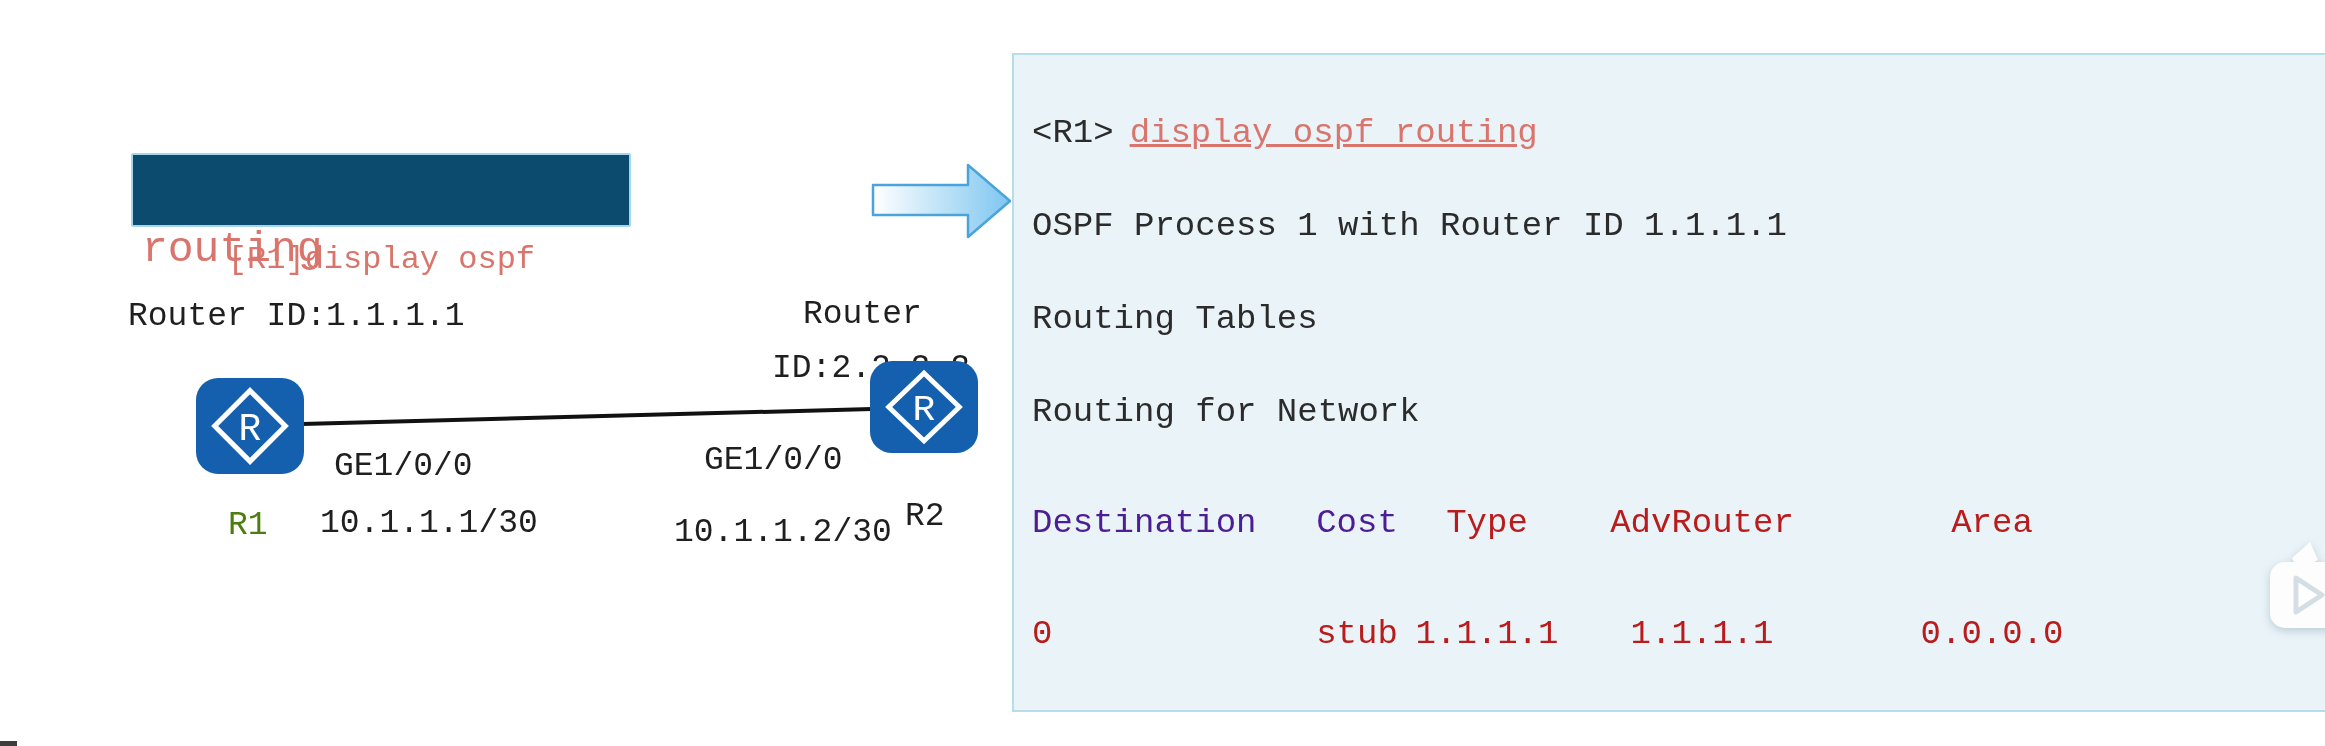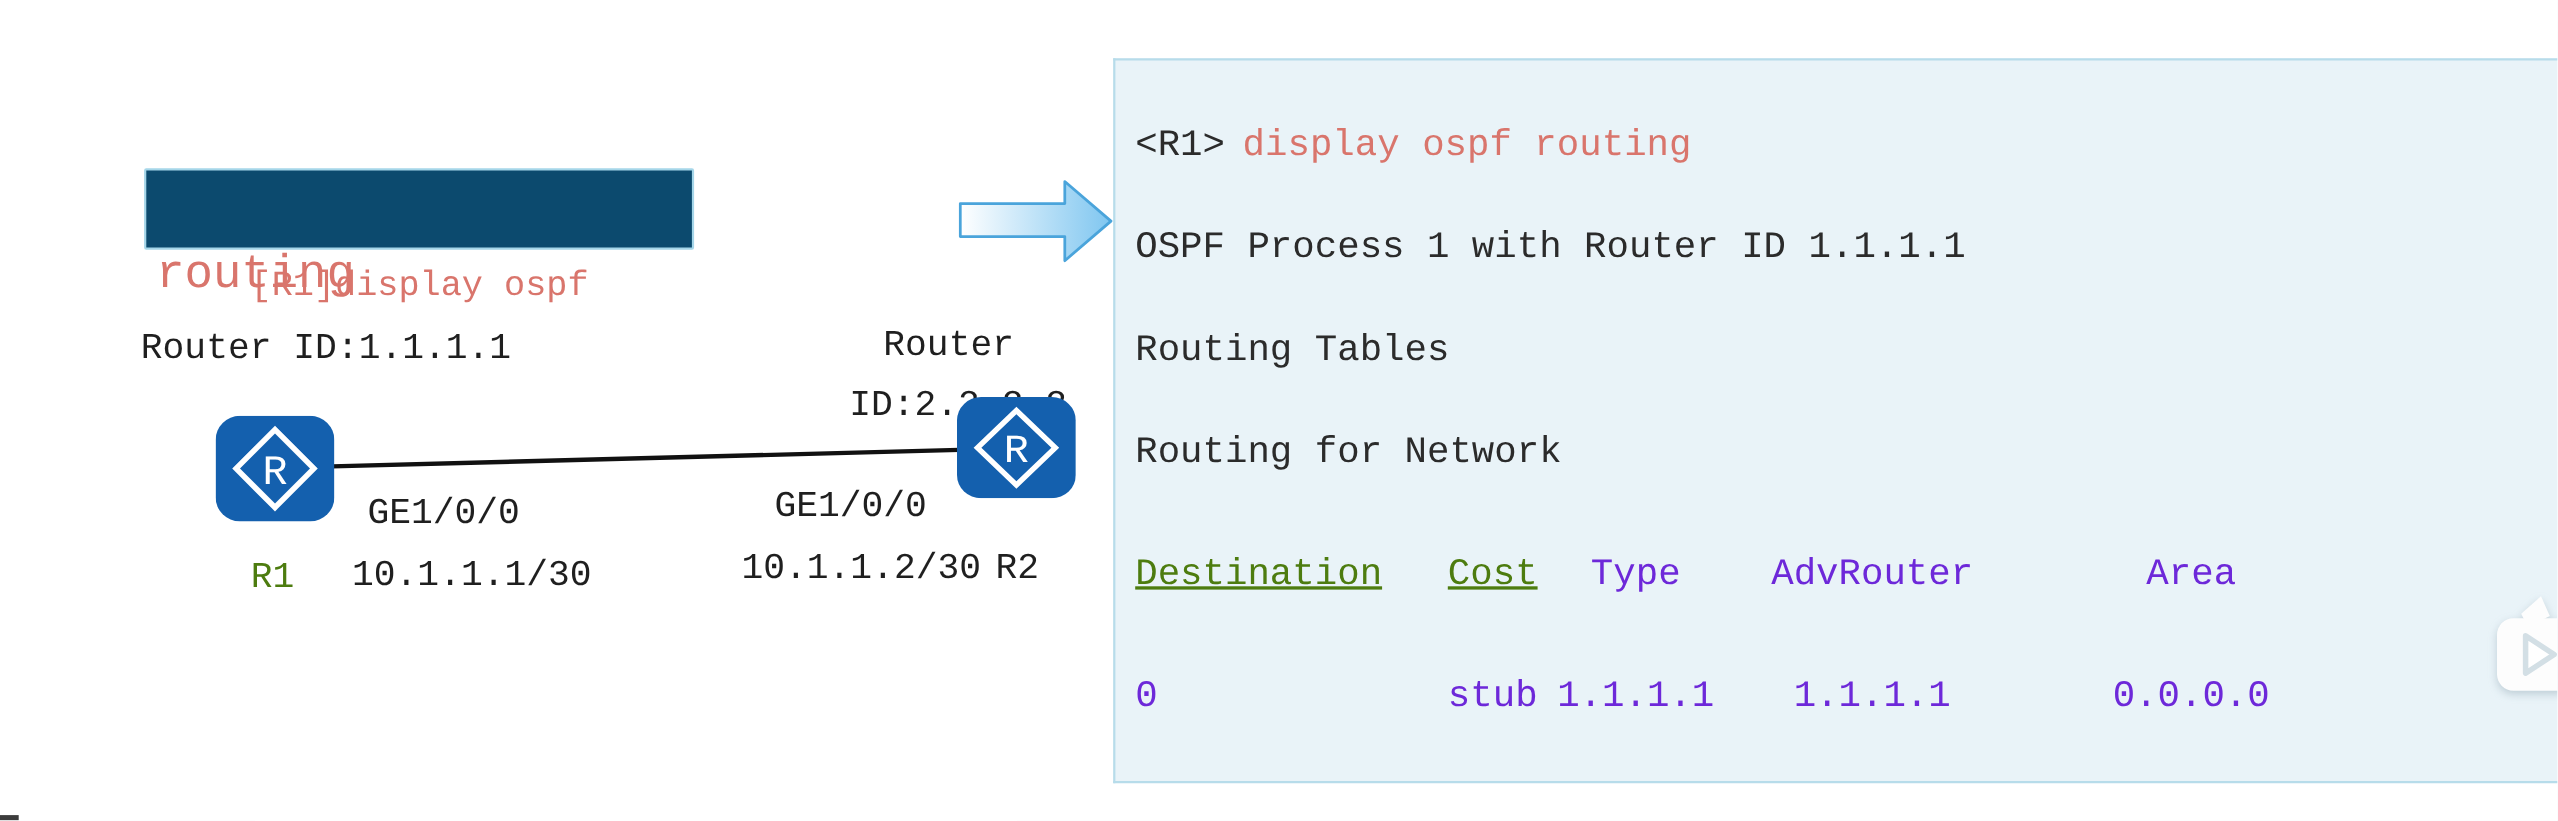--- a/index.html
+++ b/index.html
@@ -21,26 +21,26 @@
   .router-icon2{left:870px;top:361px;width:108px;height:92px;}
   .linkline{left:295px;top:395px;width:585px;height:40px;}
   .arrow{left:868px;top:150px;width:150px;height:100px;}
   
   .panel{
     left:1012px;top:53px;width:1320px;height:659px;box-sizing:border-box;
     background:#e9f3f8;border:2px solid #b7dcea;border-right:none;
     padding:14px 0 0 18px;overflow:hidden;
   }
   .tline{height:57px;line-height:57px;font-size:34px;color:#2b2b2b;white-space:pre;}
-  .tline .accent{color:#d9756c;}
+  .tline .accent{color:#d9756c;text-decoration:underline;}
   .cmdgap{margin-left:16px;}
   .tgrid{display:grid;grid-template-columns:270px 110px 150px 280px 300px 230px;height:57px;}
-  .tgrid > div{line-height:57px;font-size:34px;color:#6d28d9;text-align:center;white-space:pre;overflow:visible;}
+  .tgrid > div{line-height:57px;font-size:34px;color:#b91c1c;text-align:center;white-space:pre;overflow:visible;}
   .tgrid > div:first-child{text-align:left;}
-  .tgrid .accent{color:#4d7c0f;text-decoration:underline;}
+  .tgrid .accent{color:#4c1d95;}
   .play{left:2258px;top:538px;width:75px;height:112px;filter:drop-shadow(0 3px 4px rgba(110,135,150,.35));}
   .corner{left:0;top:741px;width:17px;height:5px;background:#3c3c3c;}
 </style>
 </head>
 <body>
 
 <div id="stage">
 
   <div class="abs cmd-box">
     <span>[R1]display ospf</span>
@@ -64,21 +64,21 @@
   <svg class="abs router-icon2" viewBox="0 0 108 96" preserveAspectRatio="none">
     <rect x="0" y="0" width="108" height="96" rx="22" fill="#1460ae"></rect>
     <rect x="29" y="23" width="50" height="50" transform="rotate(45 54 48)" fill="none" stroke="#ffffff" stroke-width="5"></rect>
     <text x="54" y="62" text-anchor="middle" font-size="38" fill="#ffffff" font-family="Liberation Mono, monospace">R</text>
   </svg>
 
   <div class="abs blk33" style="left:334px;top:446px;">GE1/0/0</div>
   <div class="abs blk33" style="left:704px;top:440px;">GE1/0/0</div>
   <div class="abs blk33 salmon" style="left:228px;top:505px;">R1</div>
   <div class="abs blk33" style="left:320px;top:503px;">10.1.1.1/30</div>
-  <div class="abs blk33" style="left:674px;top:496px;">10.1.1.2/30</div>
+  <div class="abs blk33" style="left:674px;top:512px;">10.1.1.2/30</div>
   <div class="abs blk33" style="left:905px;top:496px;">R2</div>
 
   <svg class="abs arrow" viewBox="0 0 150 100">
     <defs>
       <linearGradient id="ag" x1="0" y1="0" x2="1" y2="0">
         <stop offset="0" stop-color="#ffffff"></stop>
         <stop offset="1" stop-color="#7fc6f0"></stop>
       </linearGradient>
     </defs>
     <polygon points="5,35 100,35 100,15 142,51 100,87 100,65 5,65" fill="url(#ag)" stroke="#4aa4db" stroke-width="2.5" stroke-linejoin="round"></polygon>

